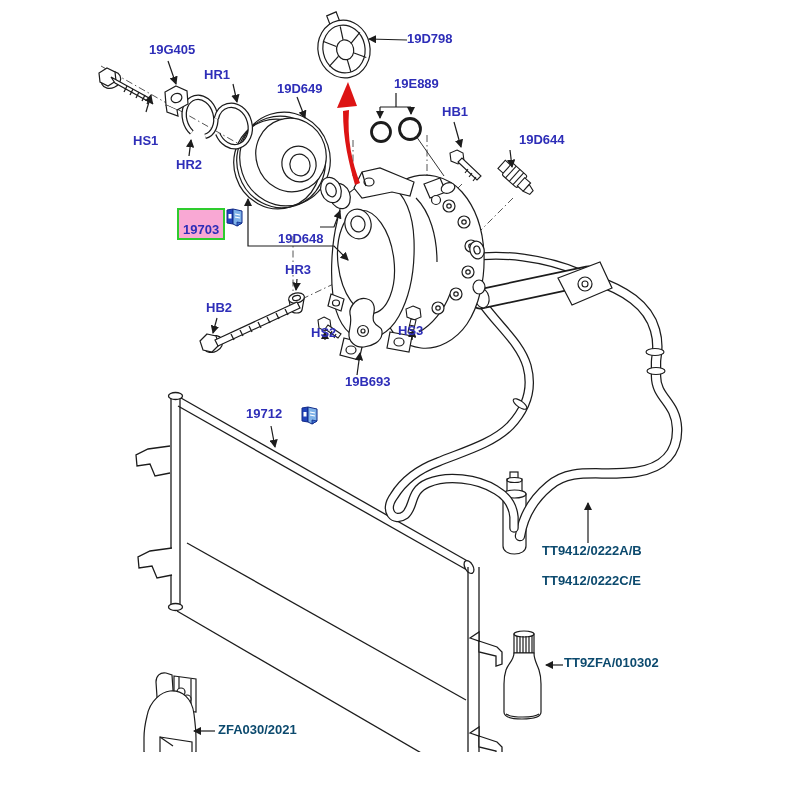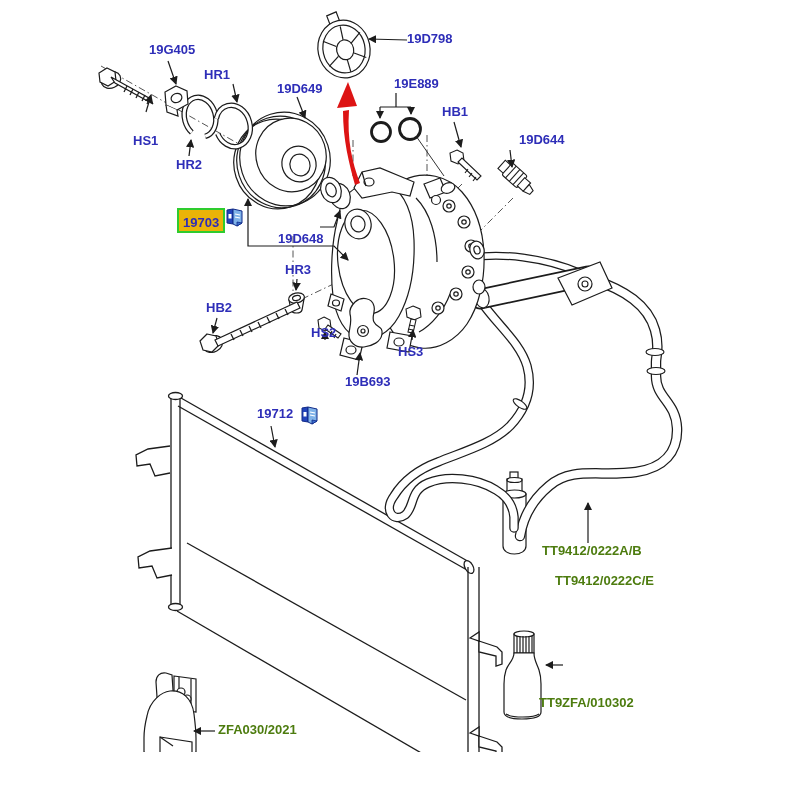--- a/index.html
+++ b/index.html
@@ -2,22 +2,22 @@
 <html><head>
 <meta charset="utf-8">
 <style>
   html,body{margin:0;padding:0;background:#fff;}
   #stage{position:relative;width:800px;height:752px;background:#fff;overflow:hidden;
          font-family:"Liberation Sans",sans-serif;}
   #art{position:absolute;left:0;top:0;}
   #labels-layer{position:absolute;left:0;top:0;width:800px;height:800px;pointer-events:none;}
   .part-label{position:absolute;font:bold 13px "Liberation Sans",sans-serif;
               color:#2e2eb8;white-space:nowrap;pointer-events:auto;cursor:pointer;line-height:14px;}
-  .part-label.ref{color:#4d7c0f;}
-  .part-label.boxed{border:2px solid #2ecc2e;padding:5px 4px 1px 4px;line-height:15px;background:#eab308;}
+  .part-label.ref{color:#0c4a6e;}
+  .part-label.boxed{border:2px solid #2ecc2e;padding:12px 4px 1px 4px;line-height:15px;background:#f9a8d4;}
   .note-icon{position:absolute;width:18px;height:21px;pointer-events:auto;cursor:pointer;}
   .note-icon svg{display:block;}
 </style>
 </head>
 <body>
 
 <div id="stage">
 <svg id="art" width="800" height="800" viewBox="0 0 800 800">
   <defs>
     <marker id="ah" viewBox="0 0 8 8" refX="7" refY="4" markerWidth="7" markerHeight="7" orient="auto-start-reverse">
@@ -322,31 +322,31 @@
           <path d="M7,3 L16,5 L16,17 L11,20 L7,18 Z" fill="#7fb2e8" stroke="#102a88" stroke-width="1"></path>
           <path d="M16,17 L11,20 L11,16 Z" fill="#3a6fd0" stroke="#102a88" stroke-width="0.8"></path>
           <line x1="9" y1="8" x2="14" y2="9" stroke="#ffffff" stroke-width="1.2"></line>
           <line x1="9" y1="11" x2="14" y2="12" stroke="#ffffff" stroke-width="1.2"></line>
         </svg>
       </span>
       <div class="part-label" style="left: 278px; top: 220px; margin-top: 12px;">19D648</div>
       <div class="part-label" style="left: 285px; top: 263px;">HR3</div>
       <div class="part-label" style="left: 206px; top: 301px;">HB2</div>
       <div class="part-label" style="left: 311px; top: 326px;">HS2</div>
-      <div class="part-label" style="left: 398px; top: 345px; text-align: right;">HS3</div>
+      <div class="part-label" style="left: 398px; top: 324px; text-align: right;">HS3</div>
       <div class="part-label" style="left: 335px; top: 375px; margin-left: 10px;">19B693</div>
-      <div class="part-label" style="left: 257px; top: 407px;">19712</div>
+      <div class="part-label" style="left: 246px; top: 407px;">19712</div>
       <span class="note-icon" style="left: 301px; top: 404px;">
         <svg width="18" height="21" viewBox="0 0 18 21">
           <path d="M1,4 L7,3 L7,18 L1,17 Z" fill="#2244bb" stroke="#102a88" stroke-width="1"></path>
           <rect x="2.5" y="8" width="3" height="4.5" fill="#ffffff"></rect>
           <path d="M7,3 L16,5 L16,17 L11,20 L7,18 Z" fill="#7fb2e8" stroke="#102a88" stroke-width="1"></path>
           <path d="M16,17 L11,20 L11,16 Z" fill="#3a6fd0" stroke="#102a88" stroke-width="0.8"></path>
           <line x1="9" y1="8" x2="14" y2="9" stroke="#ffffff" stroke-width="1.2"></line>
           <line x1="9" y1="11" x2="14" y2="12" stroke="#ffffff" stroke-width="1.2"></line>
         </svg>
       </span>
       <div class="part-label ref" style="left: 542px; top: 544px;">TT9412/0222A/B</div>
-      <div class="part-label ref" style="left: 555px; top: 574px;">TT9412/0222C/E</div>
-      <div class="part-label ref" style="left: 539px; top: 656px; margin-top: 40px;">TT9ZFA/010302</div>
+      <div class="part-label ref" style="left: 542px; top: 574px;">TT9412/0222C/E</div>
+      <div class="part-label ref" style="left: 564px; top: 656px;">TT9ZFA/010302</div>
       <div class="part-label ref" style="left: 218px; top: 723px;">ZFA030/2021</div>
     </div>
 </div>
 
 </body></html>

